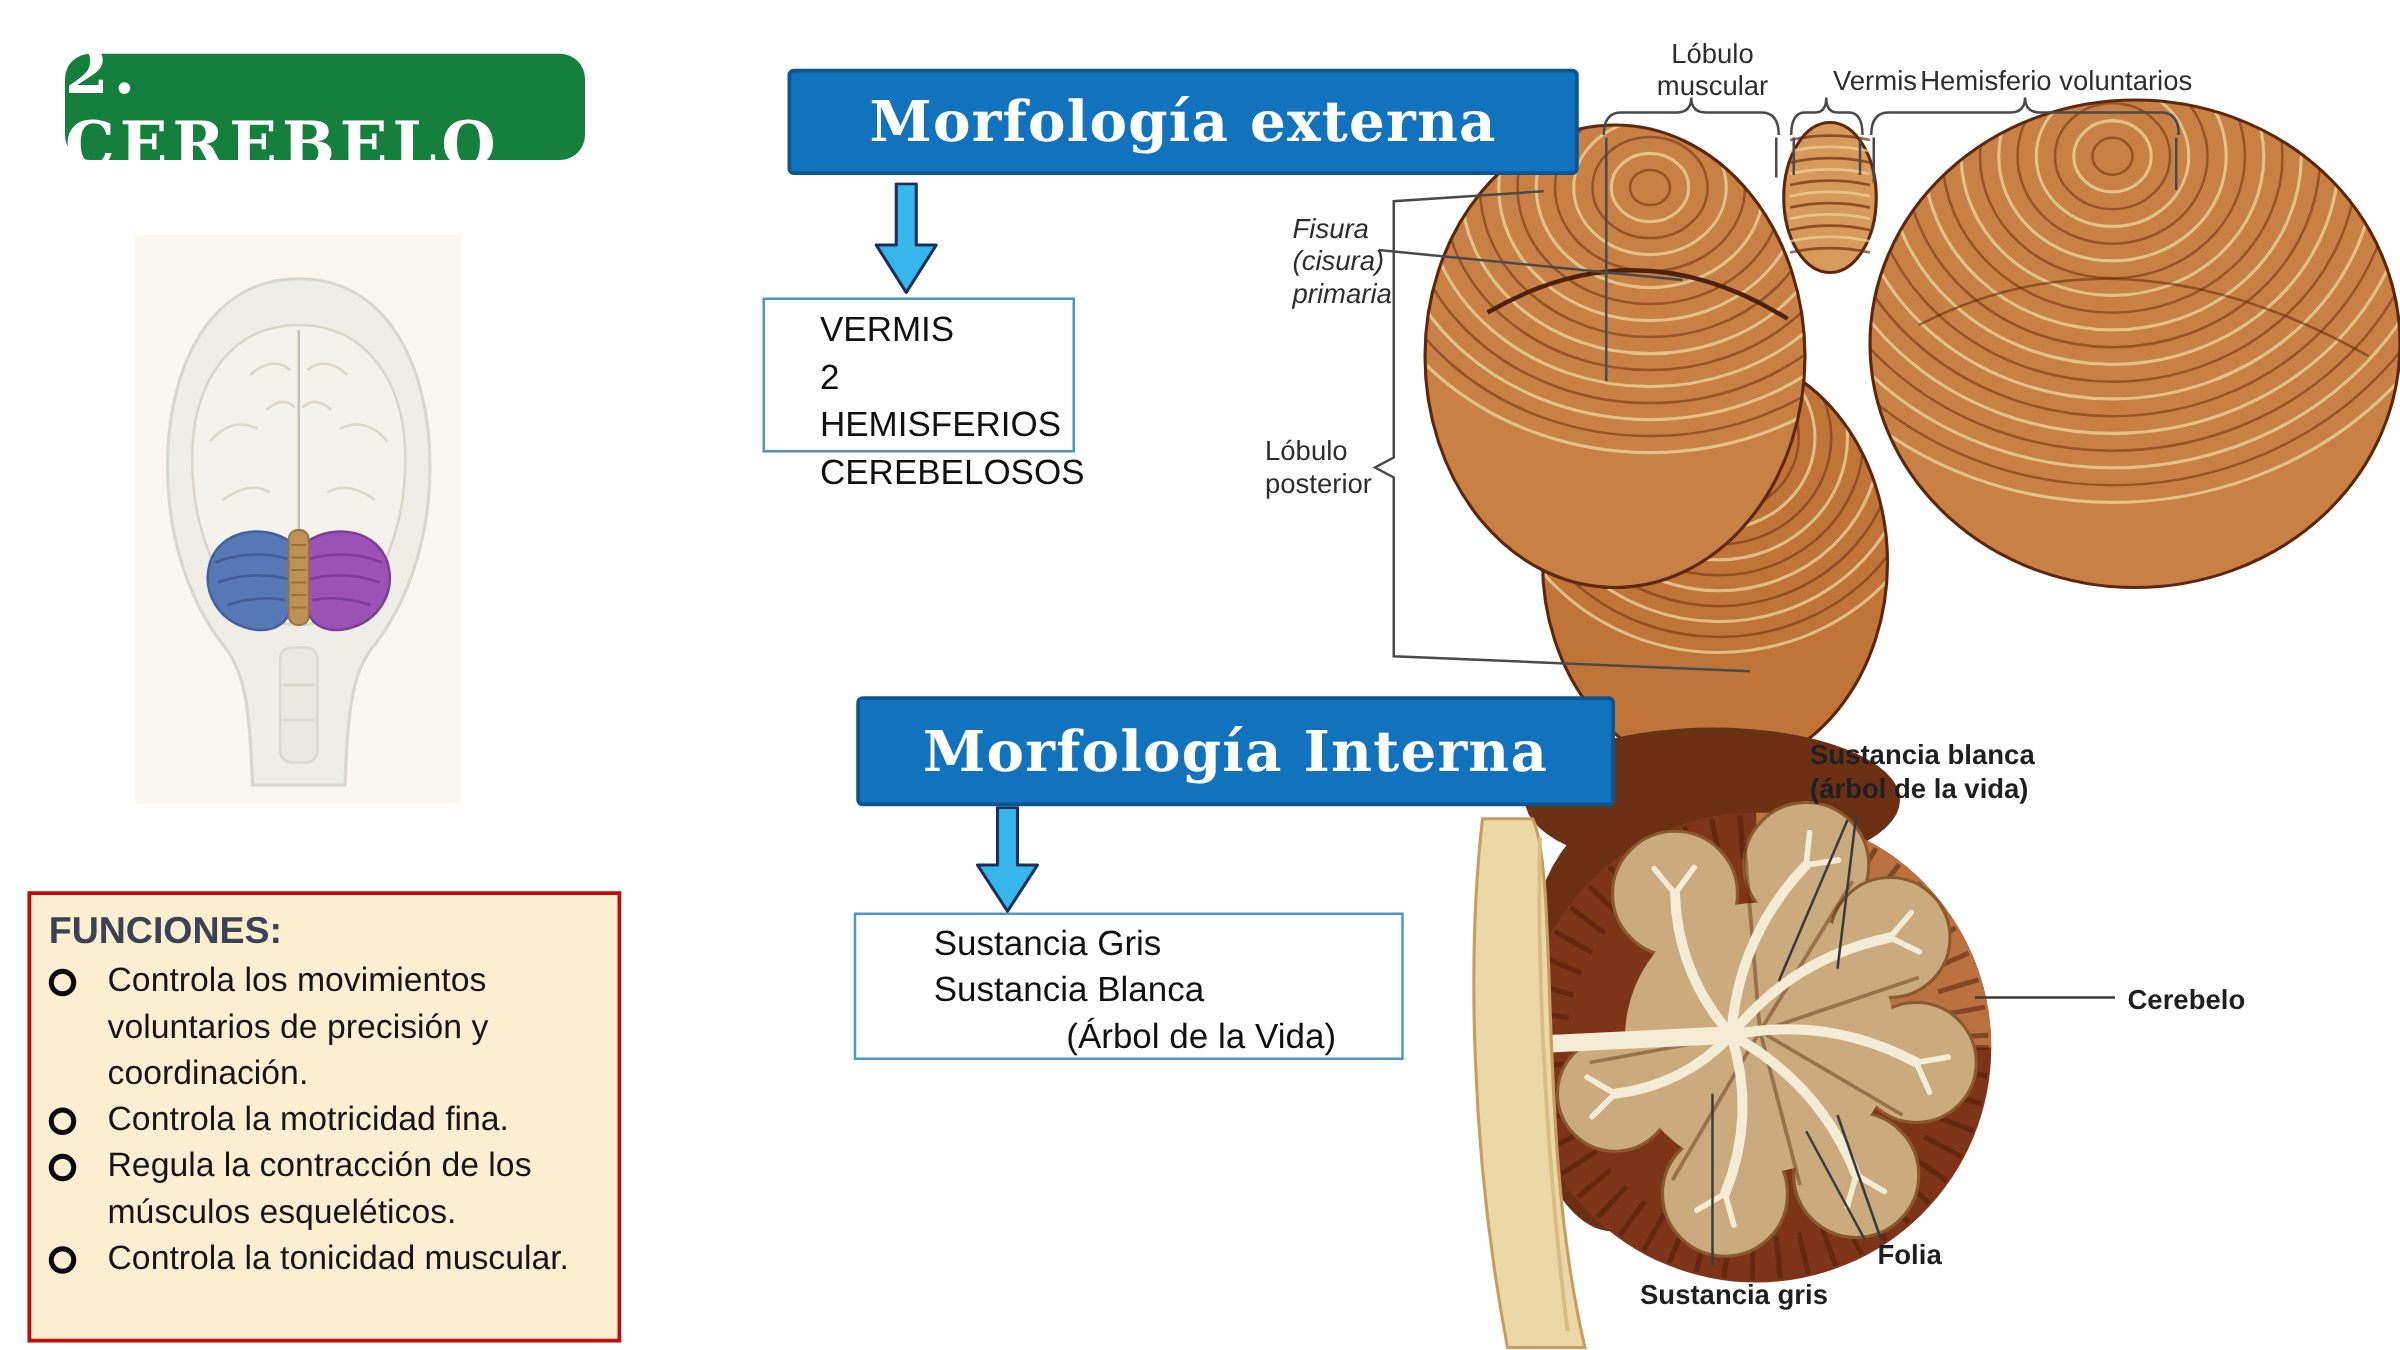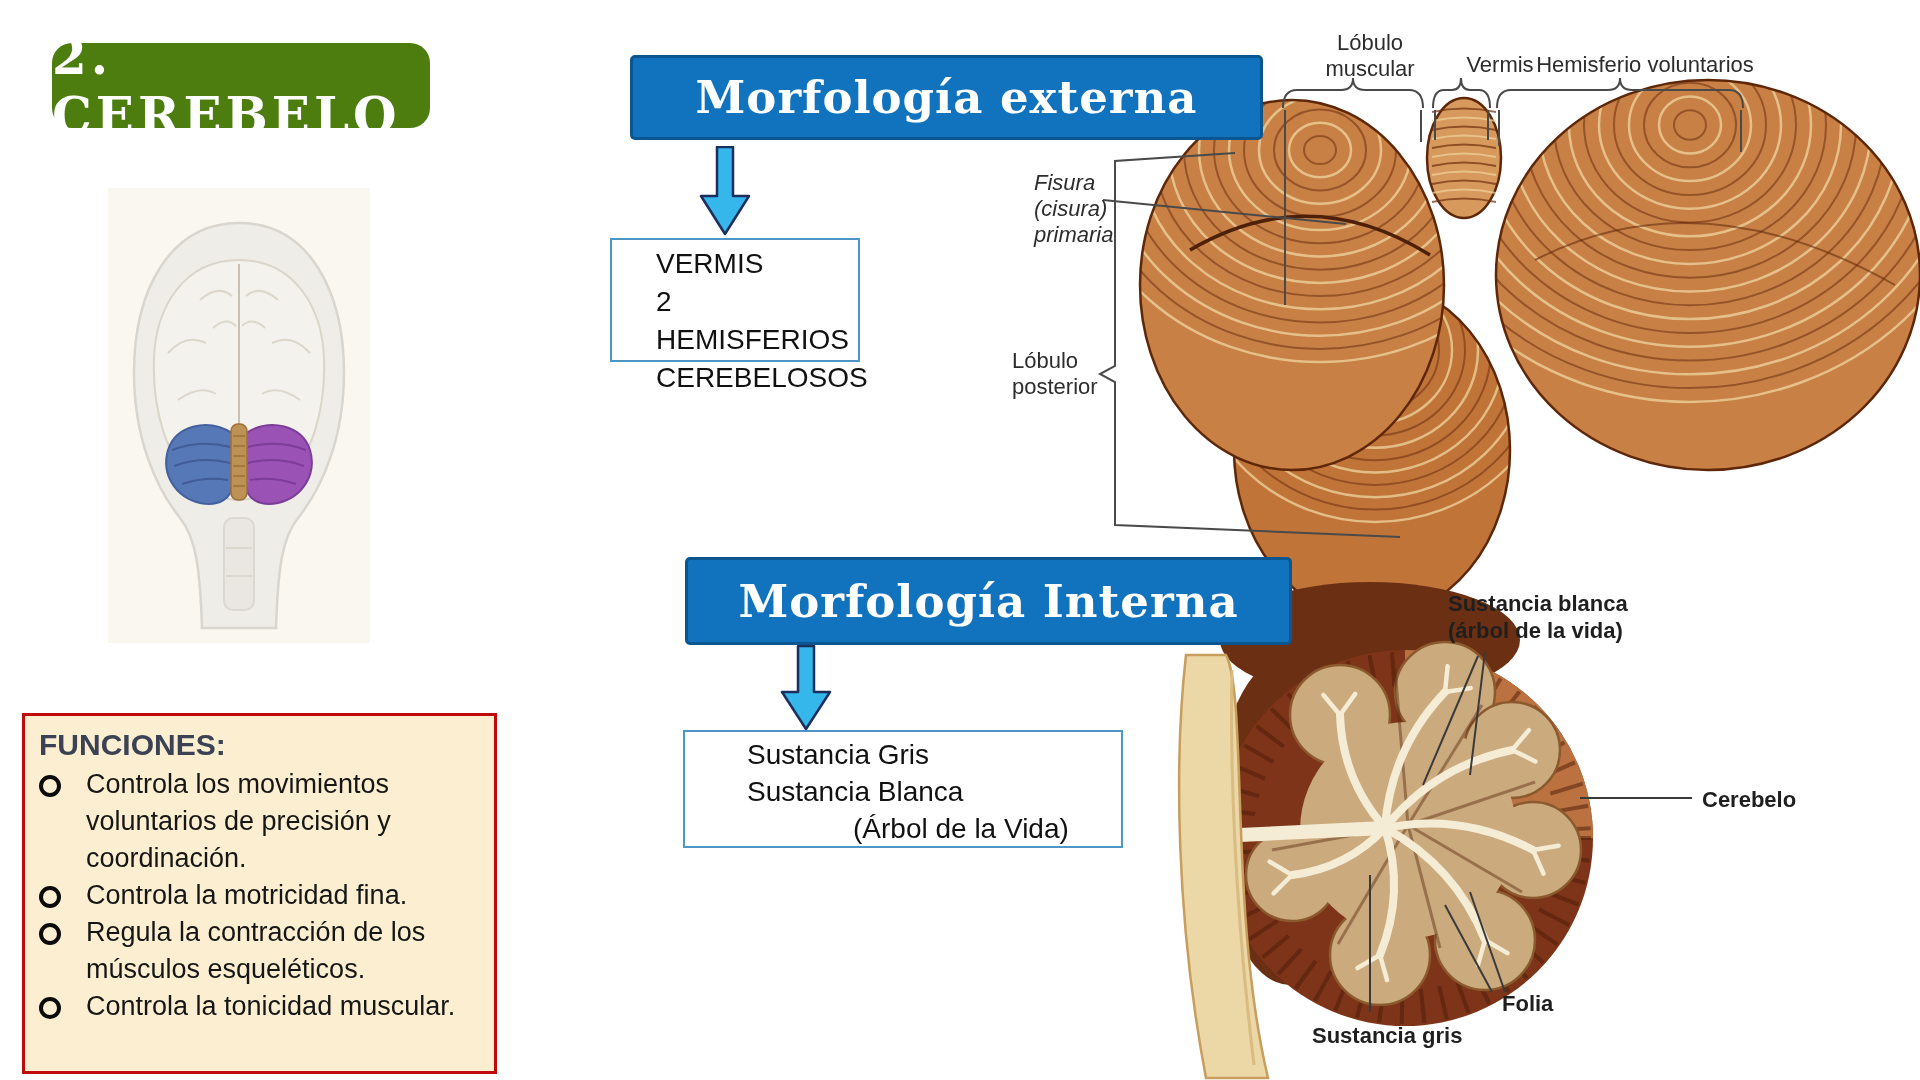--- a/index.html
+++ b/index.html
@@ -2,21 +2,21 @@
 <html><head>
 <meta charset="utf-8">
 <style>
   html,body{margin:0;padding:0;background:#888;}
   .slide{position:relative;width:1920px;height:1080px;background:#ffffff;overflow:hidden;
          font-family:"Liberation Sans",sans-serif;}
   .abs{position:absolute;}
   .deco{font-family:"DejaVu Serif",serif;font-weight:bold;}
 
   
-  .title-box{left:52px;top:43px;width:378px;height:85px;background:#4d7c0f;border-radius:20px;
+  .title-box{left:52px;top:43px;width:416px;height:85px;background:#15803d;border-radius:20px;
              display:flex;align-items:center;justify-content:center;z-index:30;}
   .title-box span{color:#fff;font-size:50px;letter-spacing:4px;}
 
   
   .hdr{background:#1173BD;border:3px solid #0B568F;border-radius:5px;display:flex;
        align-items:center;justify-content:center;z-index:30;box-sizing:border-box;}
   .hdr span{color:#fff;font-size:45px;letter-spacing:1px;white-space:nowrap;}
   .hdr-ext{left:630px;top:55px;width:633px;height:85px;}
   .hdr-int{left:685px;top:557px;width:607px;height:88px;}
 

